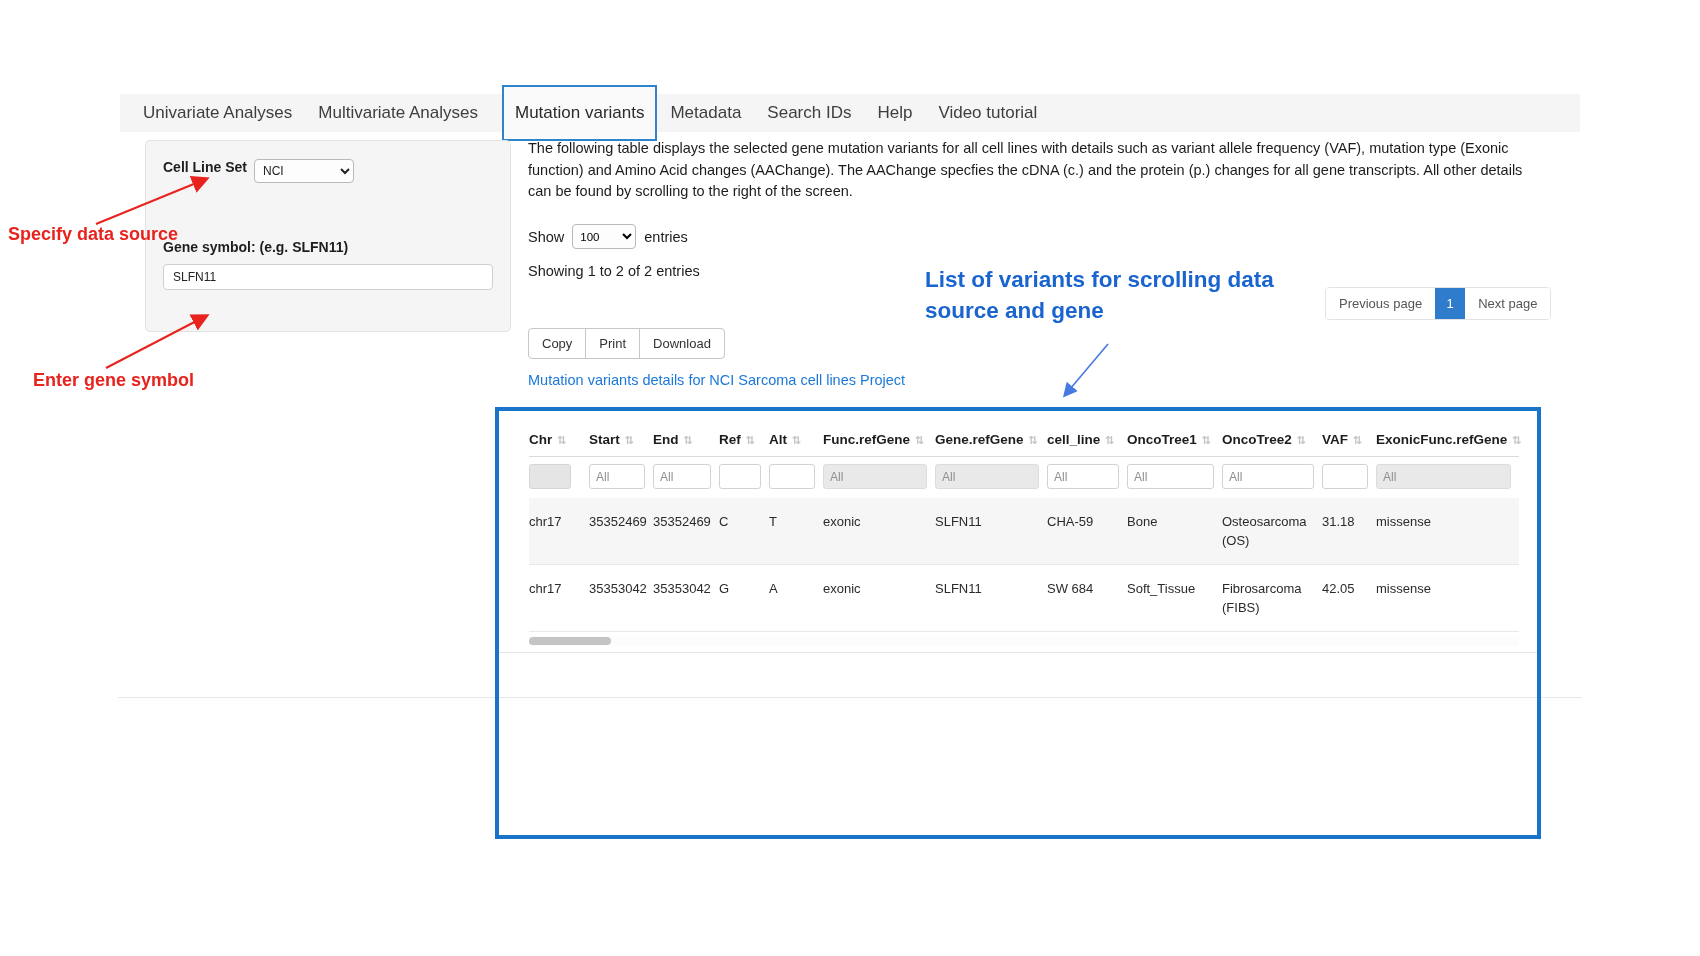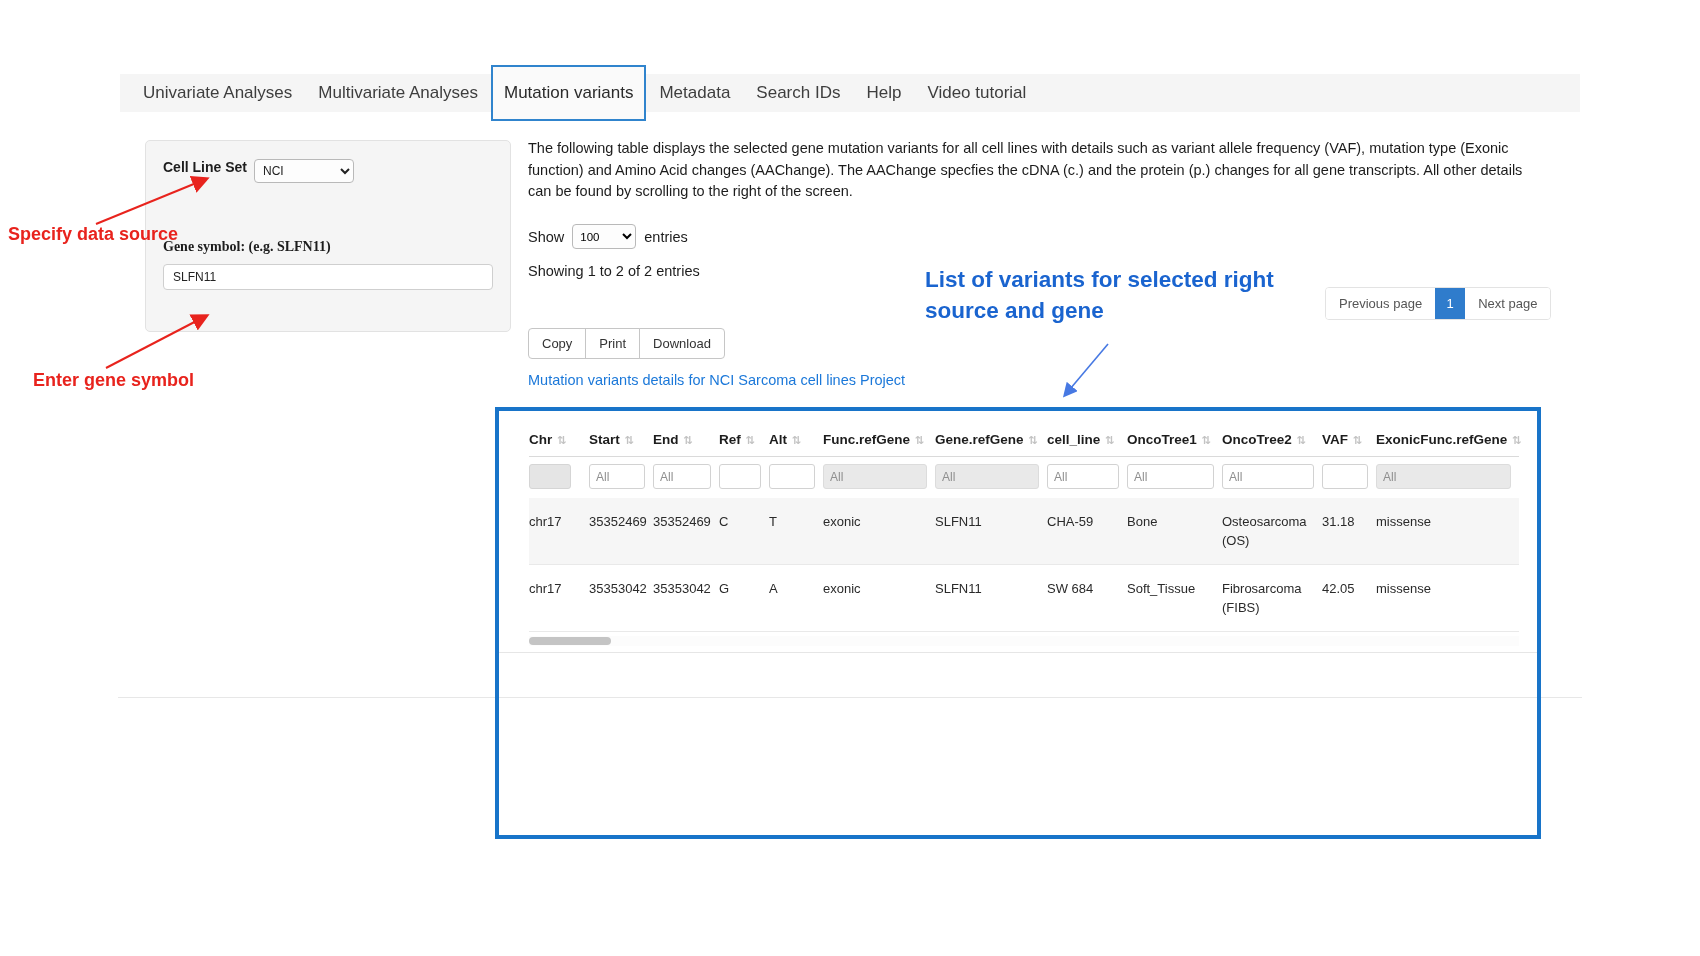--- a/index.html
+++ b/index.html
@@ -1,33 +1,33 @@
 <!DOCTYPE html>
 <html><head>
 <meta charset="utf-8">
 <style>
   * { margin:0; padding:0; box-sizing:border-box; }
   html,body { background:#fff; }
   body { font-family:"Liberation Sans","DejaVu Sans",sans-serif; }
   .page { position:relative; width:1700px; height:956px; background:#fff; overflow:hidden; }
 
   
-  .topnav { position:absolute; left:120px; top:74px; width:1460px; height:38px;
+  .topnav { position:absolute; left:120px; top:94px; width:1460px; height:38px;
             background:#f5f5f5; display:flex; align-items:center; padding-left:10px; }
   .tab { font-size:17px; color:#3e3e3e; padding:8px 13px; cursor:pointer; white-space:nowrap; }
-  .tab.active { border:2px solid #3084cd; background:#fafafa; color:#2b2b2b; padding:16px 11px; }
+  .tab.active { border:2px solid #3084cd; background:#fafafa; color:#2b2b2b; padding:16px 11px;margin-left:11px; }
 
   
   .panel { position:absolute; left:145px; top:140px; width:366px; height:192px;
            background:#f5f5f5; border:1px solid #e2e2e2; border-radius:5px; padding:18px 17px; }
   .panel-row { display:flex; gap:7px; }
   .lbl { font-size:14px; font-weight:bold; color:#1d1d1d; }
   .sel { height:24px; min-width:100px; font-size:12px; border:1px solid #b9b9b9; border-radius:4px;
          background:#fdfdfd; color:#222; padding:0 4px; font-family:inherit; }
-  .gene-label { margin-top:56px;font-family:Liberation Serif, serif; }
+  .gene-label { margin-top:56px; }
   .gene-input { margin-top:9px; width:330px; height:26px; border:1px solid #cfcfcf; border-radius:4px;
                 font-size:12px; padding:0 9px; color:#222; background:#fff; font-family:inherit; }
 
   
   .red-note { position:absolute; color:#e8231d; font-weight:bold; font-size:18px; z-index:6; }
   .note-specify { left:8px; top:224px; }
   .note-gene { left:33px; top:370px; }
   .blue-note { position:absolute; left:925px; top:264px; width:400px; color:#1a64cf;
                font-weight:bold; font-size:22.5px; line-height:31px; z-index:6; }
   .arrow-svg { position:absolute; overflow:visible; z-index:6; }
@@ -116,21 +116,21 @@
   <div class="red-note note-gene">Enter gene symbol</div>
   <svg class="arrow-svg" style="left:98px; top:308px;" width="120" height="66">
     <defs>
         <marker id="rah2" markerWidth="9" markerHeight="9" refX="7" refY="4.5" orient="auto">
       <path d="M0,0 L9,4.5 L0,9 z" fill="#e8231d"></path>
         </marker>
       </defs>
     <line x1="8" y1="60" x2="108" y2="8" stroke="#e8231d" stroke-width="2" marker-end="url(#rah2)"></line>
   </svg>
 
-  <div class="blue-note">List of variants for selected right source and gene</div>
+  <div class="blue-note">List of variants for scrolling data source and gene</div>
   <svg class="arrow-svg" style="left:1048px; top:338px;" width="74" height="66">
     <defs>
         <marker id="bah1" markerWidth="9" markerHeight="9" refX="7" refY="4.5" orient="auto">
       <path d="M0,0 L9,4.5 L0,9 z" fill="#4779e3"></path>
         </marker>
       </defs>
     <line x1="60" y1="6" x2="17" y2="57" stroke="#4779e3" stroke-width="1.6" marker-end="url(#bah1)"></line>
   </svg>
 
   <p class="description">The following table displays the selected gene mutation variants for all cell lines with details such as variant allele frequency (VAF), mutation type (Exonic function) and Amino Acid changes (AAChange). The AAChange specfies the cDNA (c.) and the protein (p.) changes for all gene transcripts. All other details can be found by scrolling to the right of the screen.</p>

